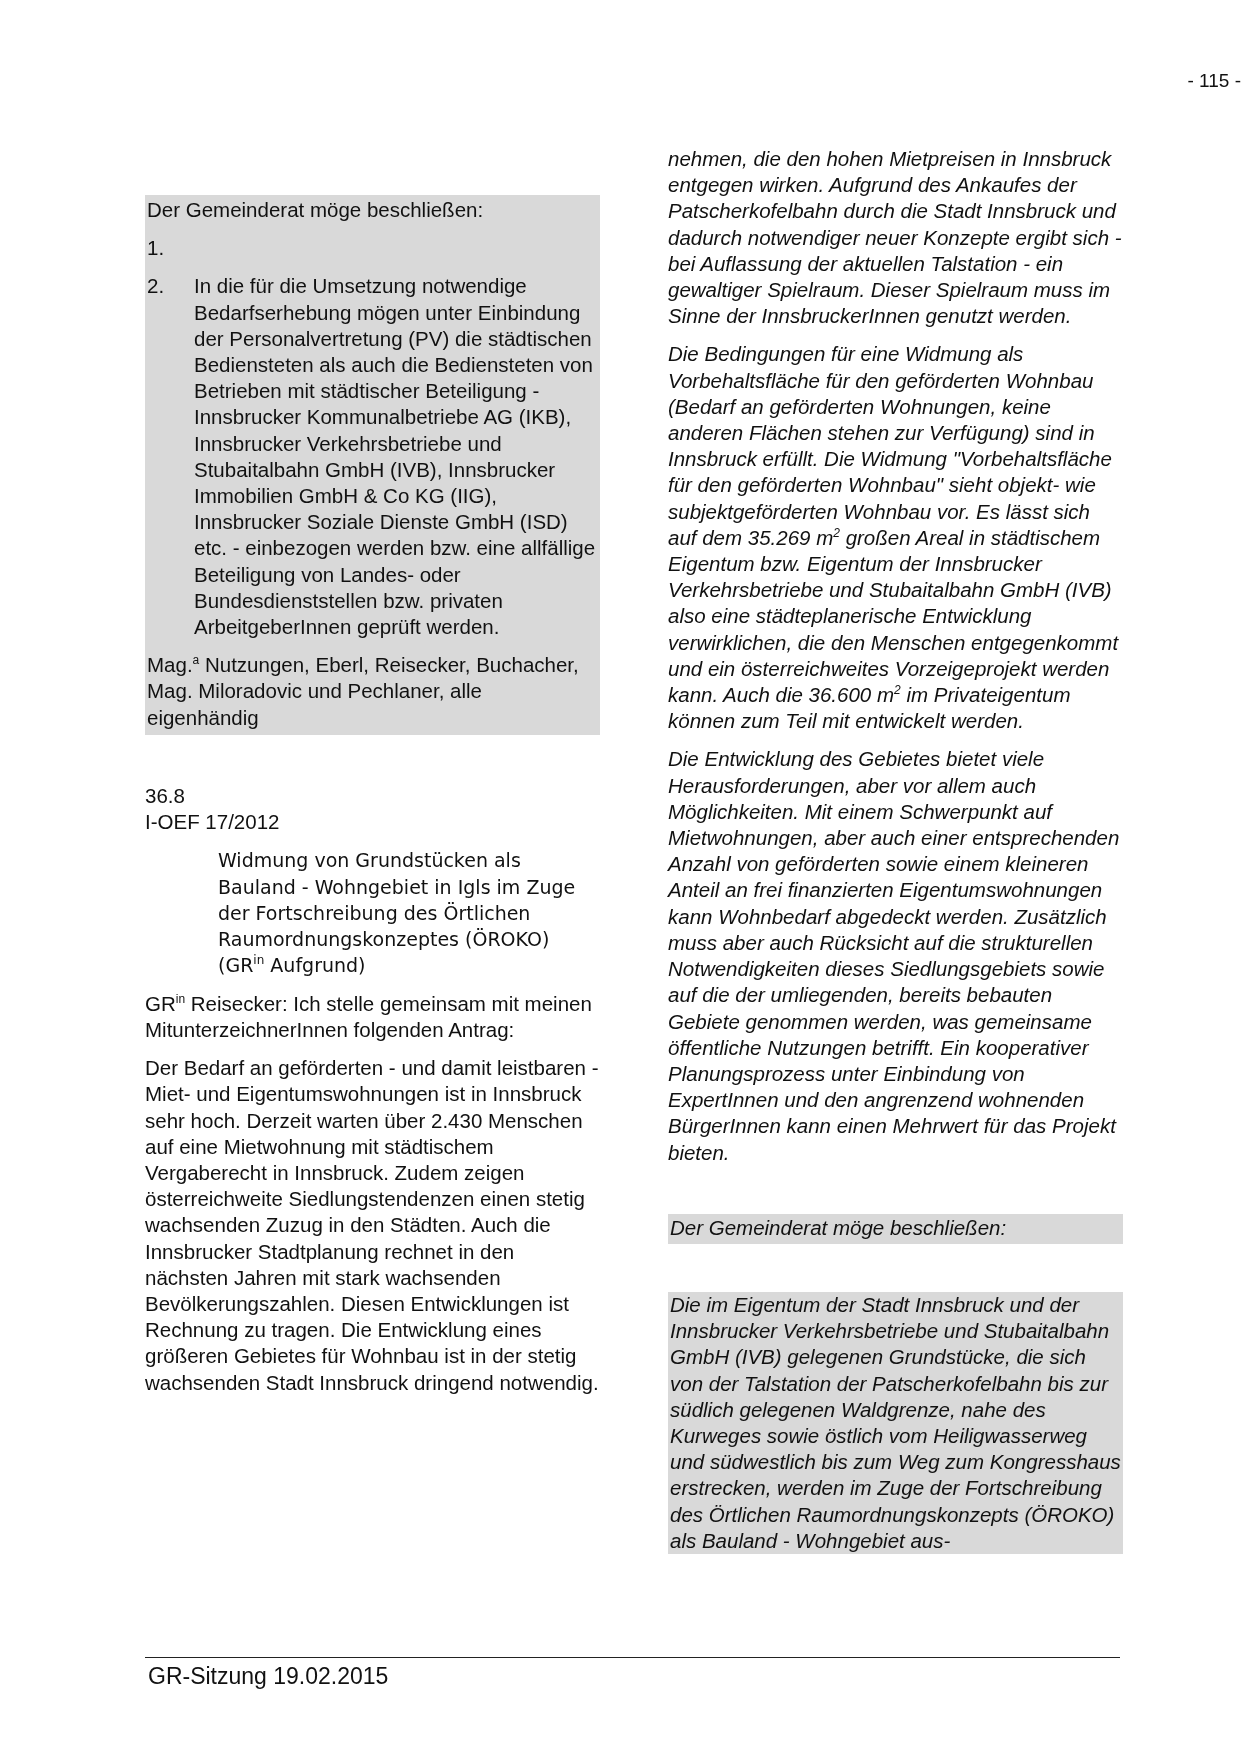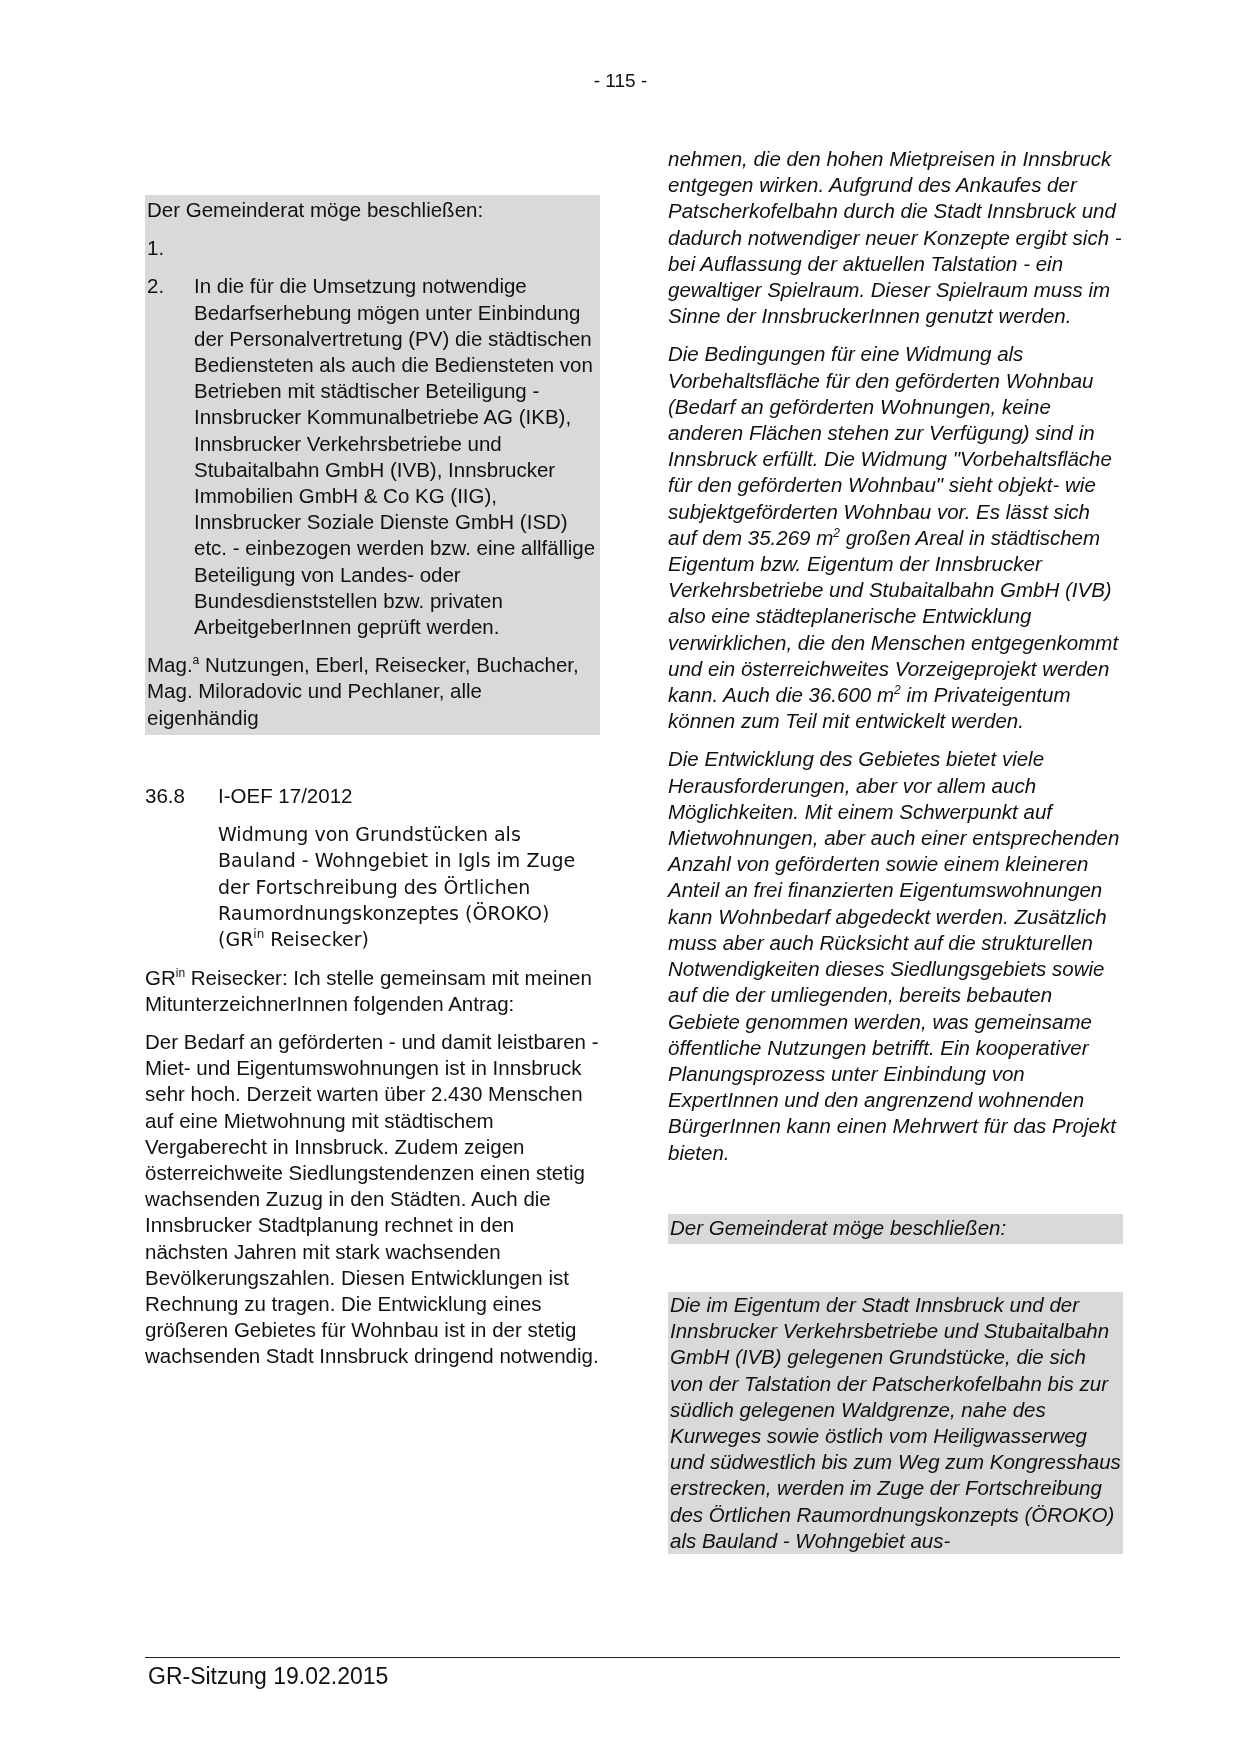--- a/index.html
+++ b/index.html
@@ -1,31 +1,31 @@
 <!DOCTYPE html>
 <html><head>
 <meta charset="utf-8">
 <style>
   html, body { margin: 0; padding: 0; background: #ffffff; }
   body { width: 1241px; height: 1754px; position: relative; overflow: hidden;
          font-family: "Liberation Sans", sans-serif; color: #111; }
-  .page-number { position: absolute; top: 70px; left: 0; width: 1241px; text-align: center;
+  .page-number { position: absolute; top: 70px; left: 0; width: 1241px; text-align: right;
                  font-size: 19px; }
   .col { position: absolute; top: 147px; width: 455px; font-size: 20.5px; line-height: 26.2px; }
   .col-left { left: 145px; }
   .col-right { left: 668px; top: 146px; font-style: italic; }
   .shade { background: #d9d9d9; margin-top: 48px; }
   p { margin: 0 0 12px 0; }
   .box-left { padding: 2px 0 4px 2px; }
   .box-left p { padding-right: 4px; }
   .item { display: flex; margin-bottom: 12px; }
   .item-num { width: 47px; flex: none; }
   .item-text { flex: 1; }
   sup { font-size: 12px; line-height: 0; vertical-align: 8px; }
-  .section-head { margin-top: 48px; display: flex; }
+  .section-head { margin-top: 48px; display: flex; flex-direction: column; }
   .section-num { width: 73px; flex: none; }
   .section-title { margin-left: 73px; margin-top: 12px; margin-bottom: 12px;
                    font-family: "DejaVu Sans", sans-serif; font-size: 19px; line-height: 26.3px; }
   .right-box { padding: 0 2px; margin-bottom: 10px; }
   .right-box.title-box { padding-top: 1px; padding-bottom: 3px; margin-bottom: 10px; }
   .footer-rule { position: absolute; left: 145px; top: 1657px; width: 975px; height: 1px; background: #222; }
   .footer-text { position: absolute; left: 148px; top: 1663px; font-size: 23px; }
 </style>
 </head>
 <body>
@@ -42,21 +42,21 @@
       <span class="item-num">2.</span>
       <span class="item-text" style="hyphens:auto" lang="de">In die für die Umsetzung notwendige Bedarfserhebung mögen unter Einbindung der Personalvertretung (PV) die städtischen Bediensteten als auch die Bediensteten von Betrieben mit städtischer Beteiligung - Innsbrucker Kommunalbetriebe AG (IKB), Innsbrucker Verkehrsbetriebe und Stubaitalbahn GmbH (IVB), Innsbrucker Immobilien GmbH &amp; Co KG (IIG), Innsbrucker Soziale Dienste GmbH (ISD) etc. - einbezogen werden bzw. eine allfällige Beteiligung von Landes- oder Bundesdienststellen bzw. privaten ArbeitgeberInnen geprüft werden.</span>
     </div>
     <p style="margin-bottom:0" lang="de"><span>Mag.</span><sup>a</sup><span> Nutzungen, Eberl, Reisecker, Buchacher, Mag. Miloradovic und Pechlaner, alle eigenhändig</span></p>
   </div>
 
   <div class="section-head">
     <span class="section-num">36.8</span>
     <span>I-OEF 17/2012</span>
   </div>
-  <div class="section-title" lang="de" style="hyphens:auto"><span>Widmung von Grundstücken als Bauland - Wohngebiet in Igls im Zuge der Fortschreibung des Örtlichen Raumordnungskonzeptes (ÖROKO) (GR</span><sup>in</sup><span> Reisecker)</span></div>
+  <div class="section-title" lang="de" style="hyphens:auto"><span>Widmung von Grundstücken als Bauland - Wohngebiet in Igls im Zuge der Fortschreibung des Örtlichen Raumordnungskonzeptes (ÖROKO) (GR</span><sup>in</sup><span> Aufgrund)</span></div>
 
   <p lang="de"><span>GR</span><sup>in</sup><span> Reisecker: Ich stelle gemeinsam mit meinen MitunterzeichnerInnen folgenden Antrag:</span></p>
   <p lang="de" style="hyphens:auto">Der Bedarf an geförderten - und damit leistbaren - Miet- und Eigentumswohnungen ist in Innsbruck sehr hoch. Derzeit warten über 2.430 Menschen auf eine Mietwohnung mit städtischem Vergaberecht in Innsbruck. Zudem zeigen österreichweite Siedlungstendenzen einen stetig wachsenden Zuzug in den Städten. Auch die Innsbrucker Stadtplanung rechnet in den nächsten Jahren mit stark wachsenden Bevölkerungszahlen. Diesen Entwicklungen ist Rechnung zu tragen. Die Entwicklung eines größeren Gebietes für Wohnbau ist in der stetig wachsenden Stadt Innsbruck dringend notwendig.</p>
 </div>
 
 <div class="col col-right">
   <p lang="de" style="hyphens:auto">nehmen, die den hohen Mietpreisen in Innsbruck entgegen wirken. Aufgrund des Ankaufes der Patscherkofelbahn durch die Stadt Innsbruck und dadurch notwendiger neuer Konzepte ergibt sich - bei Auflassung der aktuellen Talstation - ein gewaltiger Spielraum. Dieser Spielraum muss im Sinne der InnsbruckerInnen genutzt werden.</p>
   <p lang="de" style="hyphens:auto"><span>Die Bedingungen für eine Widmung als Vorbehaltsfläche für den geförderten Wohnbau (Bedarf an geförderten Wohnungen, keine anderen Flächen stehen zur Verfügung) sind in Innsbruck erfüllt. Die Widmung "Vorbehaltsfläche für den geförderten Wohnbau" sieht objekt- wie subjektgeförderten Wohnbau vor. Es lässt sich auf dem 35.269 m</span><sup>2</sup><span> großen Areal in städtischem Eigentum bzw. Eigentum der Innsbrucker Verkehrsbetriebe und Stubaitalbahn GmbH (IVB) also eine städteplanerische Entwicklung verwirklichen, die den Menschen entgegenkommt und ein österreichweites Vorzeigeprojekt werden kann. Auch die 36.600 m</span><sup>2</sup><span> im Privateigentum können zum Teil mit entwickelt werden.</span></p>
   <p lang="de" style="hyphens:auto">Die Entwicklung des Gebietes bietet viele Herausforderungen, aber vor allem auch Möglichkeiten. Mit einem Schwerpunkt auf Mietwohnungen, aber auch einer entsprechenden Anzahl von geförderten sowie einem kleineren Anteil an frei finanzierten Eigentumswohnungen kann Wohnbedarf abgedeckt werden. Zusätzlich muss aber auch Rücksicht auf die strukturellen Notwendigkeiten dieses Siedlungsgebiets sowie auf die der umliegenden, bereits bebauten Gebiete genommen werden, was gemeinsame öffentliche Nutzungen betrifft. Ein kooperativer Planungsprozess unter Einbindung von ExpertInnen und den angrenzend wohnenden BürgerInnen kann einen Mehrwert für das Projekt bieten.</p>
   <div class="shade right-box title-box">Der Gemeinderat möge beschließen:</div>

